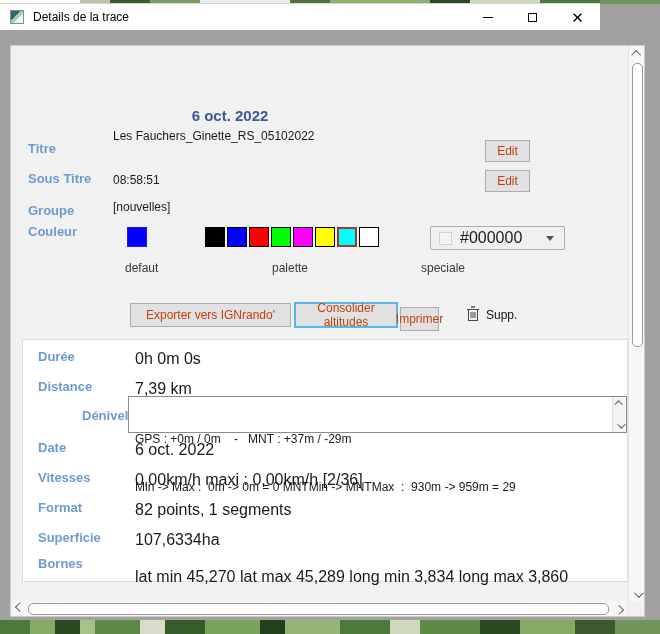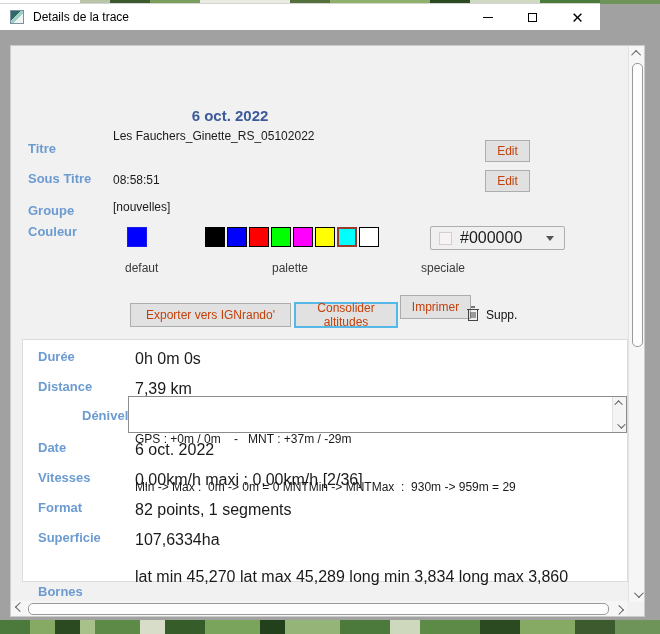--- a/index.html
+++ b/index.html
@@ -150,21 +150,21 @@
   <div class="combo-swatch"></div>
   <div class="combo-text">#000000</div>
   <div class="combo-arrow"></div>
 </div>
 <div class="sublabel" style="left:125px;">defaut</div>
 <div class="sublabel" style="left:272px;">palette</div>
 <div class="sublabel" style="left:421px;">speciale</div>
 
 <button class="btn" style="left:130px;top:303px;width:161px;height:24px;">Exporter vers IGNrando'</button>
 <button class="btn" style="left:294px;top:302px;width:104px;height:26px;border:2px solid #56b8e8;">Consolider altitudes</button>
-<button class="btn" style="left:400px;top:295px;width:71px;height:24px;">Imprimer</button>
+<button class="btn" style="left:400px;top:307px;width:39px;height:24px;">Imprimer</button>
 <svg class="trash" viewBox="0 0 14 17">
   <rect x="2.5" y="4.5" width="9" height="11" fill="none" stroke="#444" stroke-width="1"></rect>
   <line x1="1" y1="4.5" x2="13" y2="4.5" stroke="#444" stroke-width="1"></line>
   <line x1="5" y1="2" x2="9" y2="2" stroke="#444" stroke-width="1.4"></line>
   <line x1="5" y1="7" x2="5" y2="13" stroke="#444" stroke-width="1"></line>
   <line x1="7" y1="7" x2="7" y2="13" stroke="#444" stroke-width="1"></line>
   <line x1="9" y1="7" x2="9" y2="13" stroke="#444" stroke-width="1"></line>
 </svg>
 <div style="position:absolute;left:486px;top:308px;font-size:12px;color:#111;">Supp.</div>
 
@@ -197,21 +197,21 @@
 
 <div class="dlabel" style="top:470px;">Vitesses</div>
 <div class="dval" style="top:471px;">0,00km/h maxi : 0,00km/h [2/36]</div>
 
 <div class="dlabel" style="top:500px;">Format</div>
 <div class="dval" style="top:501px;">82 points, 1 segments</div>
 
 <div class="dlabel" style="top:530px;">Superficie</div>
 <div class="dval" style="top:531px;">107,6334ha</div>
 
-<div class="dlabel" style="top:556px;margin-top:28px;">Bornes</div>
+<div class="dlabel" style="top:556px;">Bornes</div>
 <div class="dval" style="top:560px;margin-top:8px;">lat min 45,270 lat max 45,289 long min 3,834 long max 3,860</div>
 
 <div class="vscroll">
   <div class="arrow up">
       <div class="chev up"></div>
     </div>
   <div class="vthumb"></div>
   <div class="arrow down">
       <div class="chev down"></div>
     </div>

